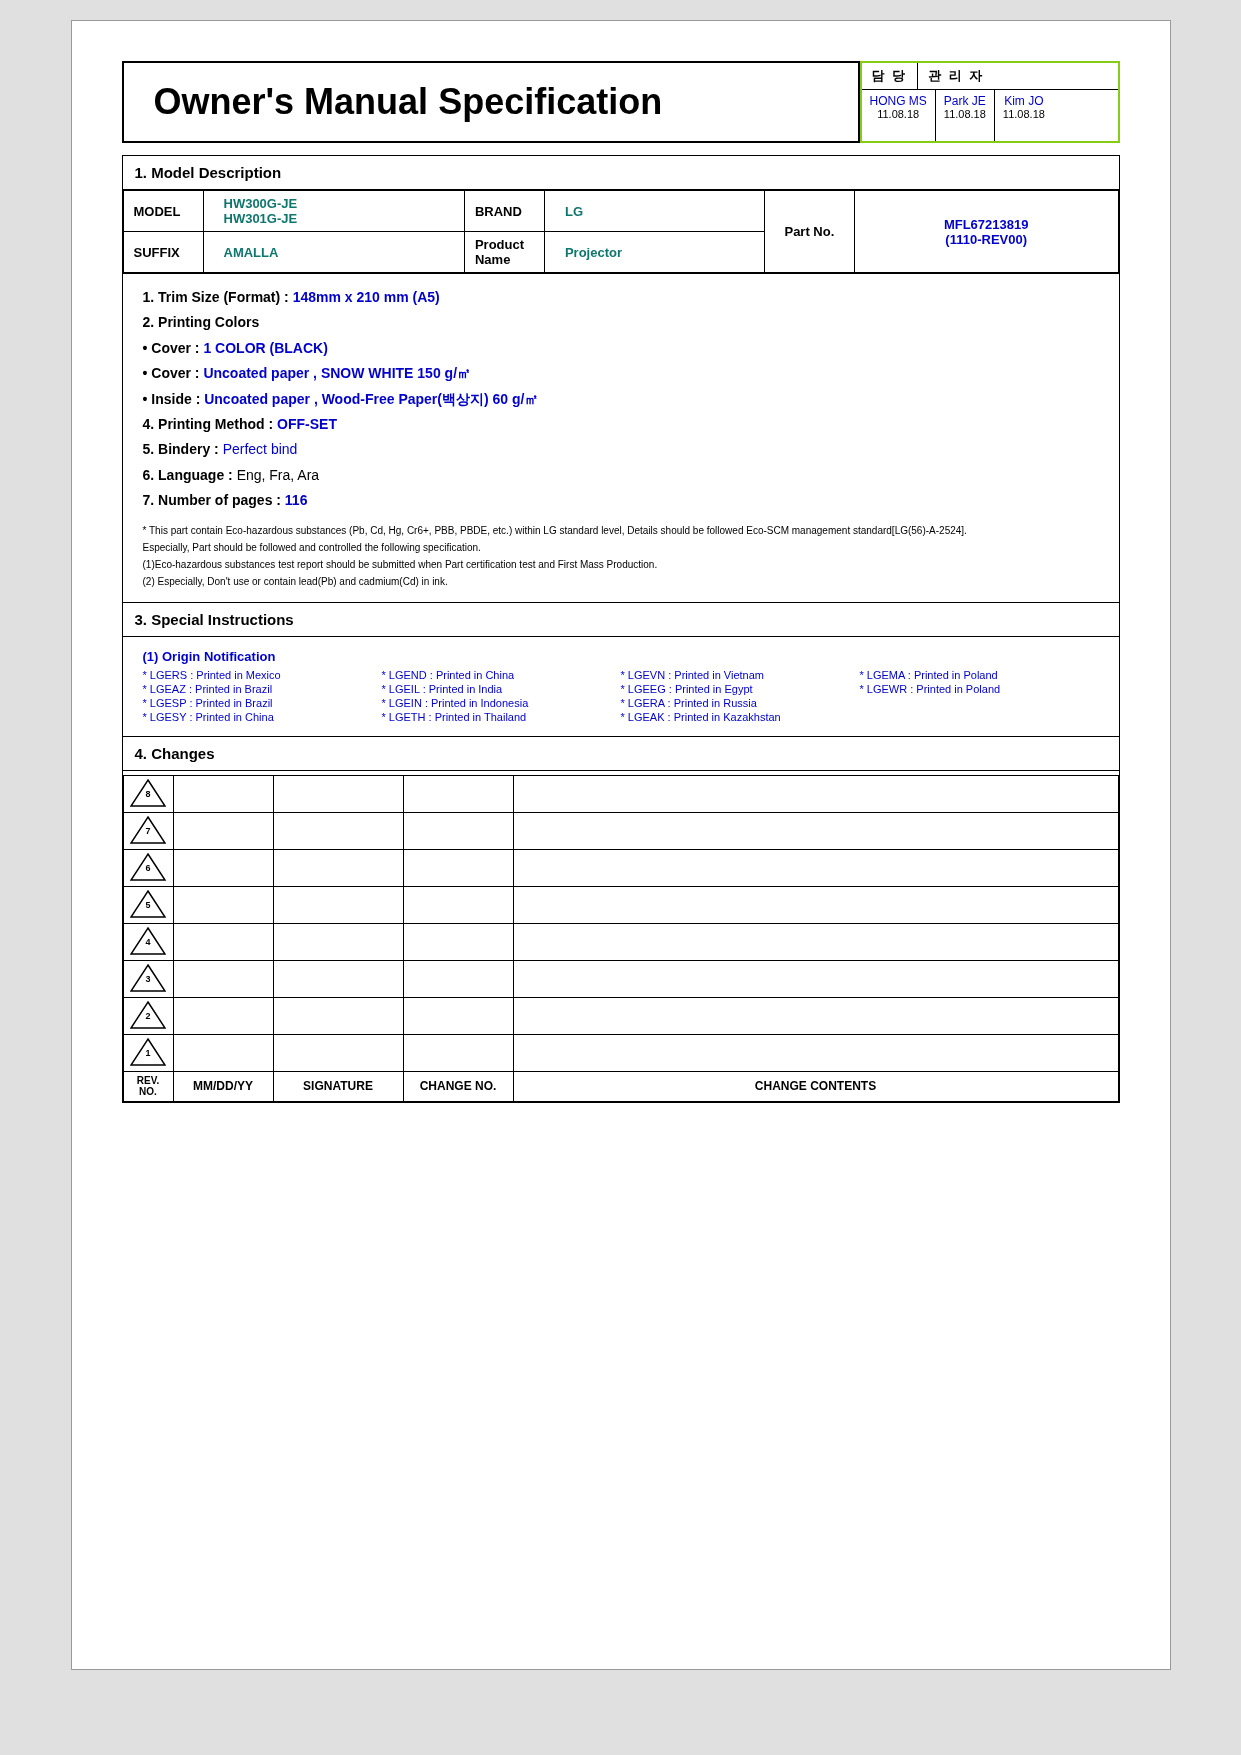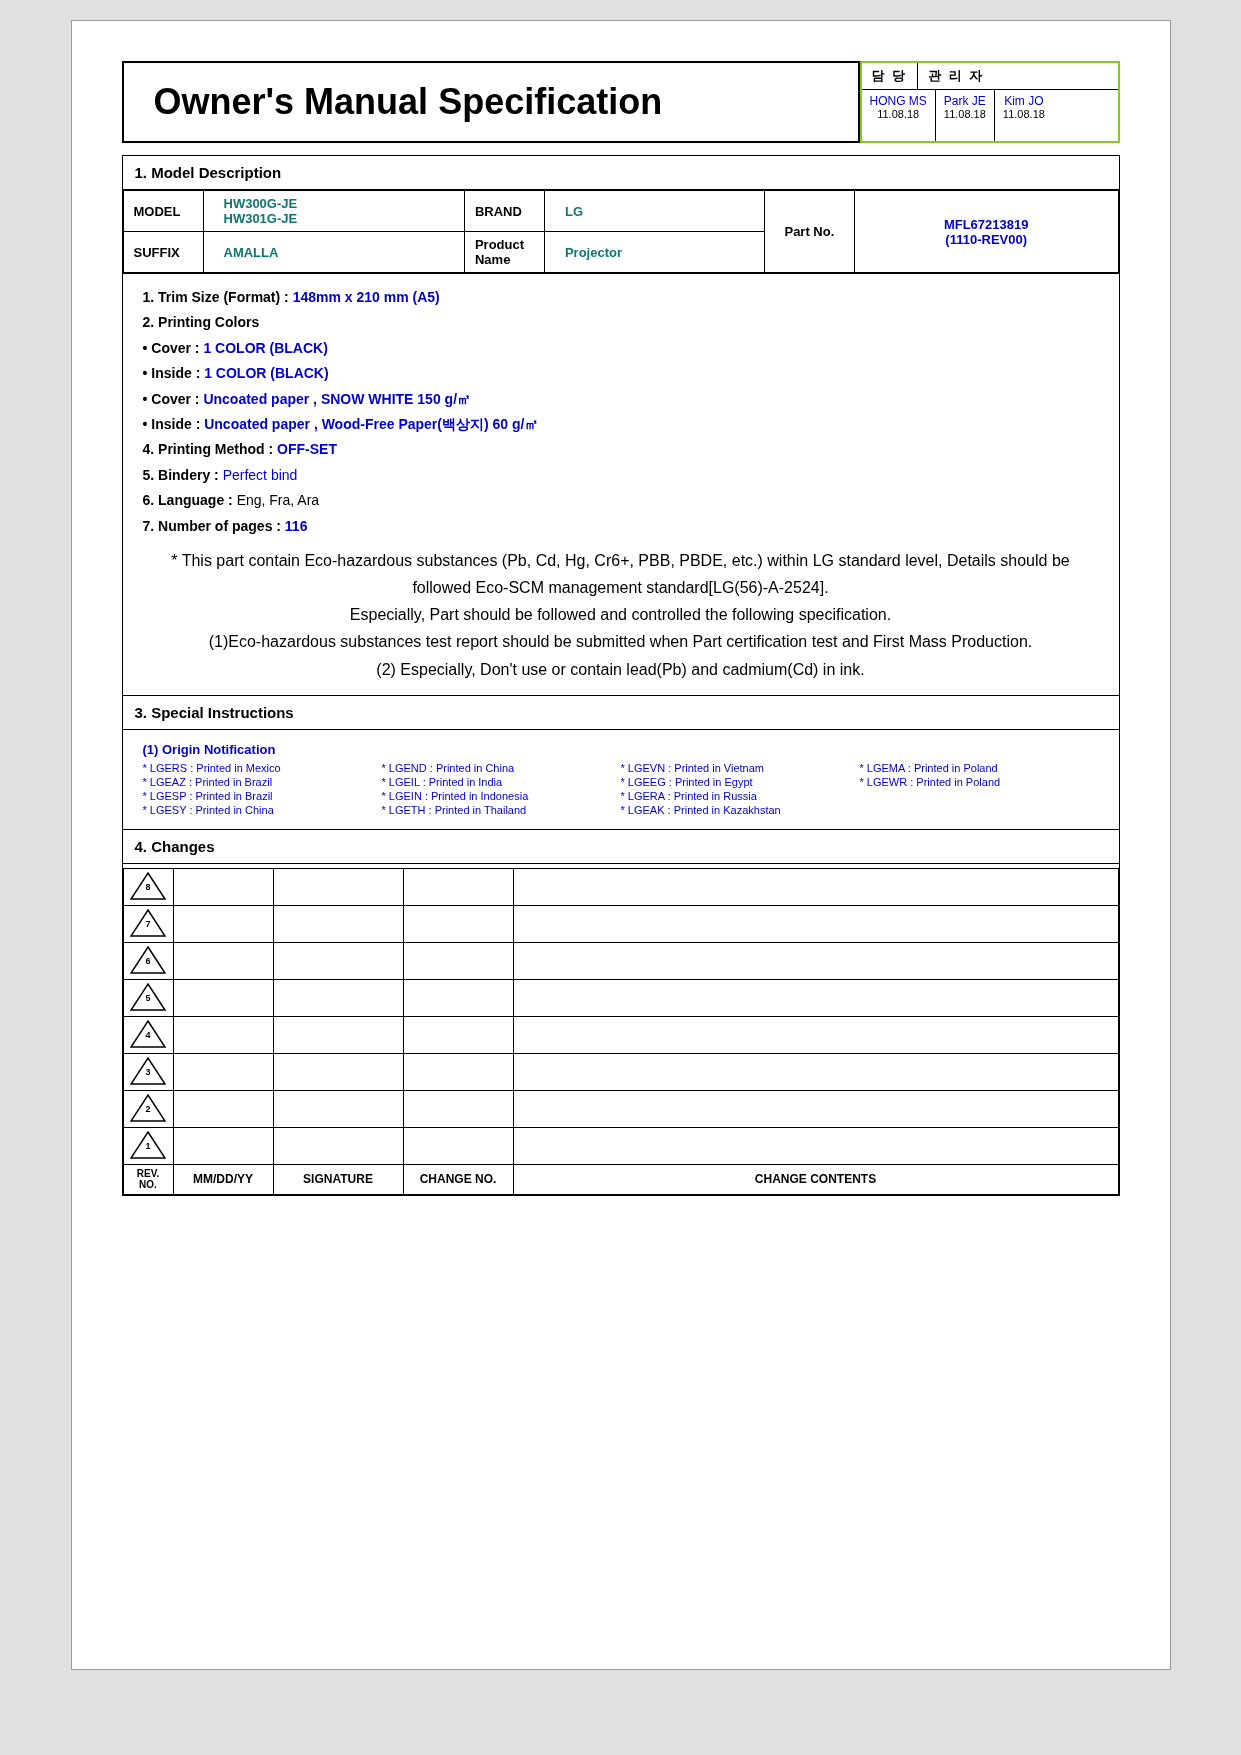--- a/index.html
+++ b/index.html
@@ -238,41 +238,38 @@
       <div class="spec-line bold">
         <span style="font-weight:bold;">1. Trim Size (Format) : </span><span class="blue">148mm x 210 mm  (A5)</span>
       </div>
       <div class="spec-line">
         <span style="font-weight:bold;">2. Printing Colors</span>
       </div>
       <div class="spec-line">
         <span style="font-weight:bold;">• Cover : </span><span class="blue">1 COLOR (BLACK)</span>
       </div>
       <div class="spec-line">
-        <span style="font-weight:bold;">• Inside : </span><span class="blue">1 COLOR (BLACK)</span>
-      </div>
-      <div class="spec-line">
         <span style="font-weight:bold;">• Cover : </span><span class="blue">Uncoated paper , SNOW WHITE 150 g/㎡</span>
       </div>
       <div class="spec-line">
         <span style="font-weight:bold;">• Inside : </span><span class="blue">Uncoated paper , Wood-Free Paper(백상지) 60 g/㎡</span>
       </div>
       <div class="spec-line">
         <span style="font-weight:bold;">4. Printing Method : </span><span class="blue">OFF-SET</span>
       </div>
       <div class="spec-line">
         <span style="font-weight:bold;">5. Bindery  : </span><span style="color:#0000cc;">Perfect bind</span>
       </div>
       <div class="spec-line">
         <span style="font-weight:bold;">6. Language : </span><span>Eng, Fra, Ara</span>
       </div>
       <div class="spec-line">
         <span style="font-weight:bold;">7. Number of pages : </span><span class="blue">116</span>
       </div>
-      <div class="eco-note" style="font-size:16px; font-weight:normal; line-height:1.7;text-align:center;">
+      <div class="eco-note" style="font-size:10px; font-weight:normal; line-height:1.7;">
         * This part contain Eco-hazardous substances (Pb, Cd, Hg, Cr6+, PBB, PBDE, etc.) within LG standard level, Details should be followed Eco-SCM management standard[LG(56)-A-2524].<br>
         Especially, Part should be followed and controlled the following specification.<br>
         (1)Eco-hazardous substances test report should be submitted when  Part certification test and First Mass Production.<br>
         (2) Especially, Don't use or contain lead(Pb) and cadmium(Cd) in ink.
       </div>
     </div>
   </div>
 
   <div class="outer-border row-border-top" style="margin-top:-1px;">
     <div class="section-header-row">

